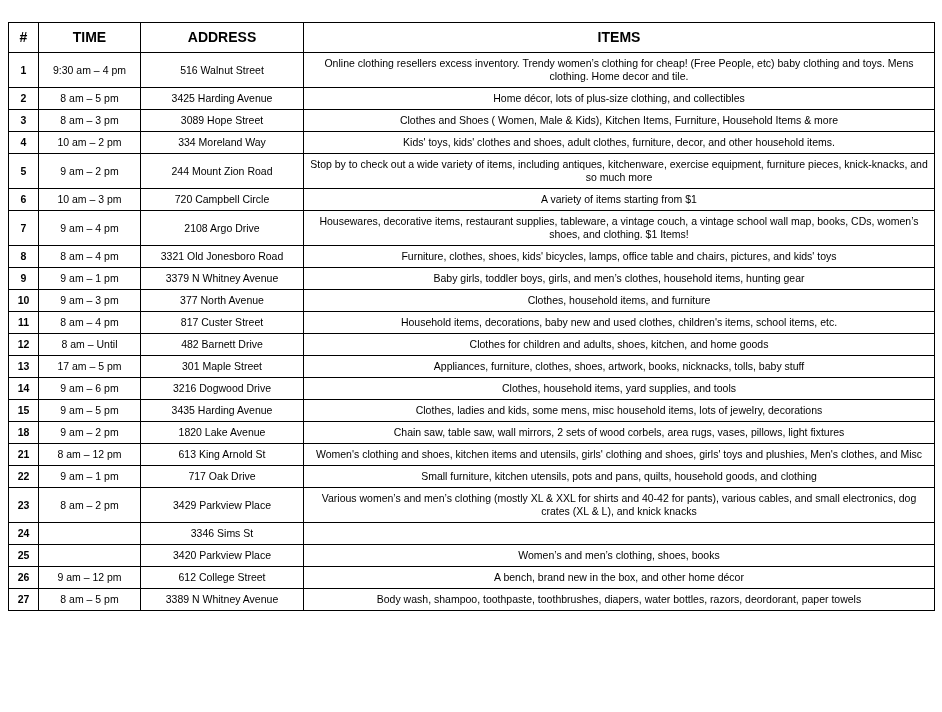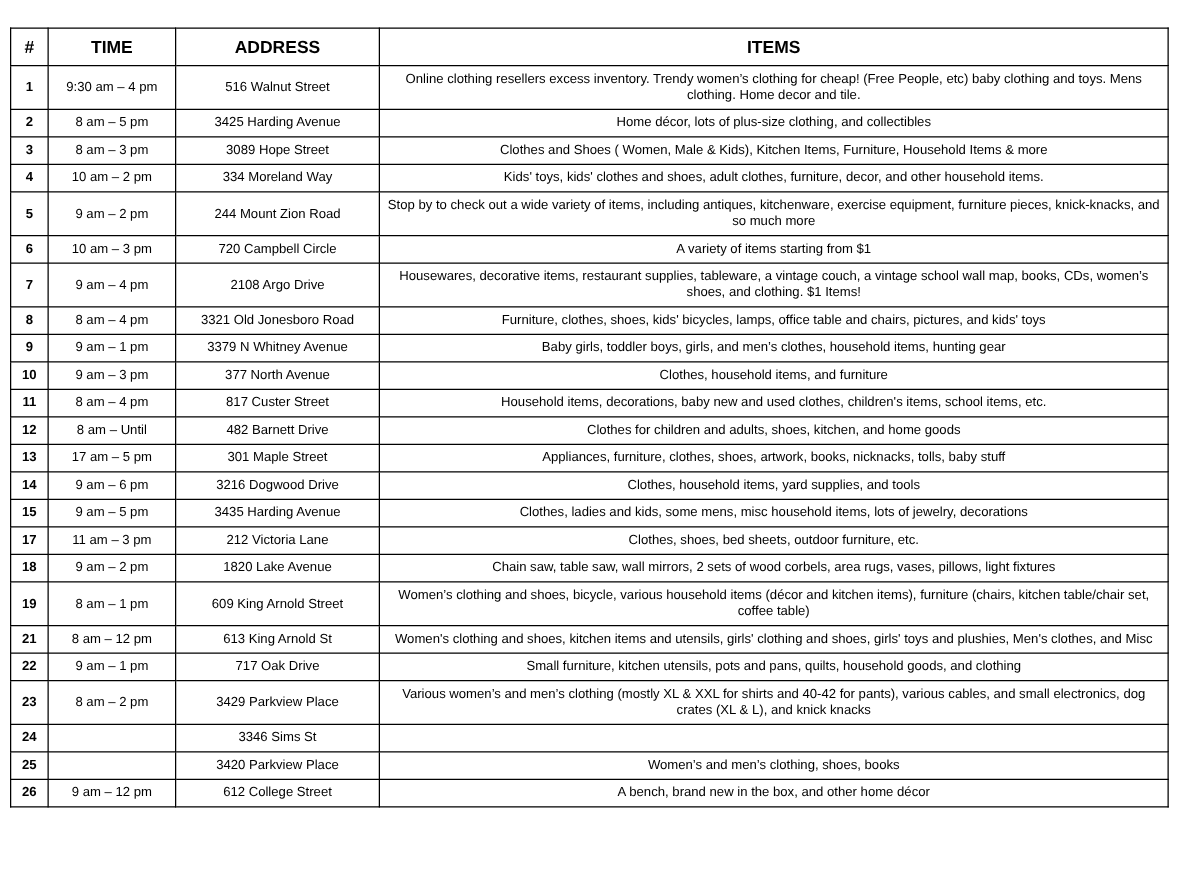--- a/index.html
+++ b/index.html
@@ -154,38 +154,26 @@
           <td class="col-address">3216 Dogwood Drive</td>
           <td class="col-items">Clothes, household items, yard supplies, and tools</td>
         </tr>
         <tr>
           <td class="col-num">15</td>
           <td class="col-time">9 am – 5 pm</td>
           <td class="col-address">3435 Harding Avenue</td>
           <td class="col-items">Clothes, ladies and kids, some mens, misc household items, lots of jewelry, decorations</td>
         </tr>
         <tr>
-          <td class="col-num">17</td>
-          <td class="col-time">11 am – 3 pm</td>
-          <td class="col-address">212 Victoria Lane</td>
-          <td class="col-items">Clothes, shoes, bed sheets, outdoor furniture, etc.</td>
-        </tr>
-        <tr>
           <td class="col-num">18</td>
           <td class="col-time">9 am – 2 pm</td>
           <td class="col-address">1820 Lake Avenue</td>
           <td class="col-items">Chain saw, table saw, wall mirrors, 2 sets of wood corbels, area rugs, vases, pillows, light fixtures</td>
         </tr>
         <tr>
-          <td class="col-num">19</td>
-          <td class="col-time">8 am – 1 pm</td>
-          <td class="col-address">609 King Arnold Street</td>
-          <td class="col-items">Women’s clothing and shoes, bicycle, various household items (décor and kitchen items), furniture (chairs, kitchen table/chair set, coffee table)</td>
-        </tr>
-        <tr>
           <td class="col-num">21</td>
           <td class="col-time">8 am – 12 pm</td>
           <td class="col-address">613 King Arnold St</td>
           <td class="col-items">Women's clothing and shoes, kitchen items and utensils, girls' clothing and shoes, girls' toys and plushies, Men's clothes, and Misc</td>
         </tr>
         <tr>
           <td class="col-num">22</td>
           <td class="col-time">9 am – 1 pm</td>
           <td class="col-address">717 Oak Drive</td>
           <td class="col-items">Small furniture, kitchen utensils, pots and pans, quilts, household goods, and clothing</td>
@@ -206,16 +194,22 @@
           <td class="col-num">25</td>
           <td class="col-time"></td>
           <td class="col-address">3420 Parkview Place</td>
           <td class="col-items">Women’s and men’s clothing, shoes, books</td>
         </tr>
         <tr>
           <td class="col-num">26</td>
           <td class="col-time">9 am – 12 pm</td>
           <td class="col-address">612 College Street</td>
           <td class="col-items">A bench, brand new in the box, and other home décor</td>
+        </tr>
+        <tr>
+          <td class="col-num">27</td>
+          <td class="col-time">8 am – 5 pm</td>
+          <td class="col-address">3389 N Whitney Avenue</td>
+          <td class="col-items">Body wash, shampoo, toothpaste, toothbrushes, diapers, water bottles, razors, deordorant, paper towels</td>
         </tr>
       </tbody>
   </table>
 </div>
 
 </body></html>

